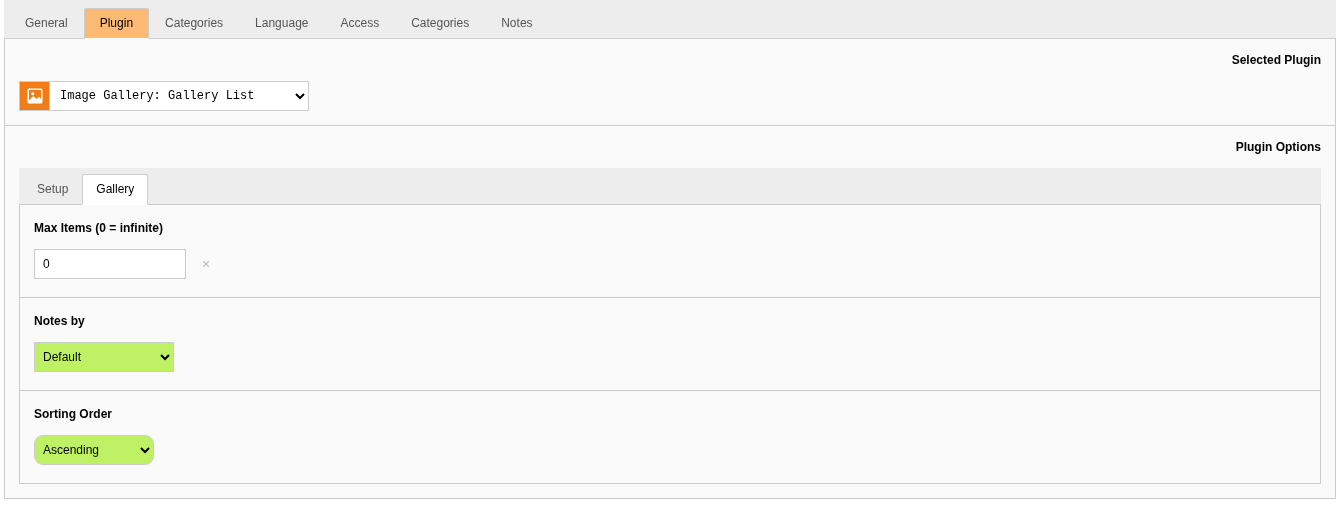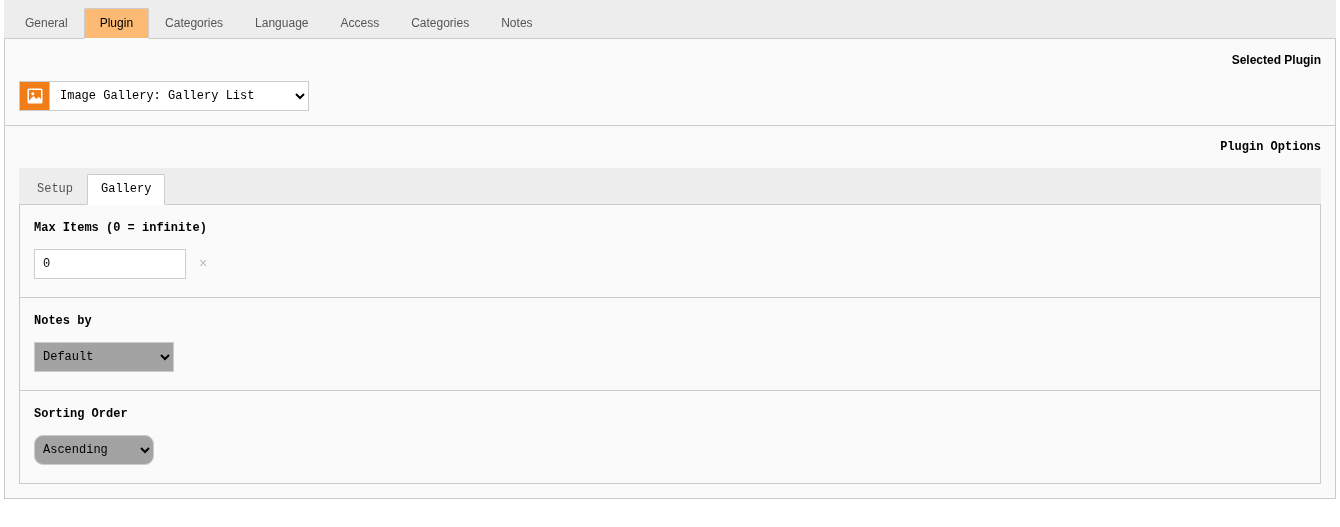--- a/index.html
+++ b/index.html
@@ -101,21 +101,20 @@
     margin-bottom: -1px;
     border-radius: 2px 2px 0 0;
   }
   .inner-panel {
     border: 1px solid #ccc;
     border-top: none;
     background: #fafafa;
   }
   .options-wrap {
     padding: 0 14px 14px 14px;
-    font-family: Liberation Mono, monospace;
   }
   .field-block {
     border-bottom: 1px solid #ccc;
     padding: 16px 14px 18px 14px;
   }
   .field-block:first-child { border-top: none; }
   .field-block:last-child { border-bottom: none; }
   .field-label {
     font-weight: bold;
     margin-bottom: 14px;
@@ -139,21 +138,21 @@
   }
   .clear-btn {
     color: #bbb;
     font-size: 14px;
     cursor: pointer;
     padding: 0 2px;
   }
   .sel {
     height: 30px;
     border: 1px solid #ccc;
-    background: #a3a3a3;
+    background: #bef264;
     font-family: inherit;
     font-size: 12px;
     padding: 0 4px;
   }
   .sel-orderby { width: 140px; }
   .sel-sorting { width: 120px; border-radius: 9px; }
 </style>
 </head>
 <body>
 

